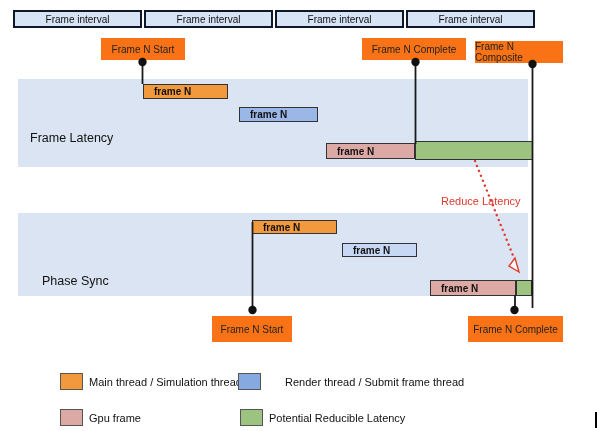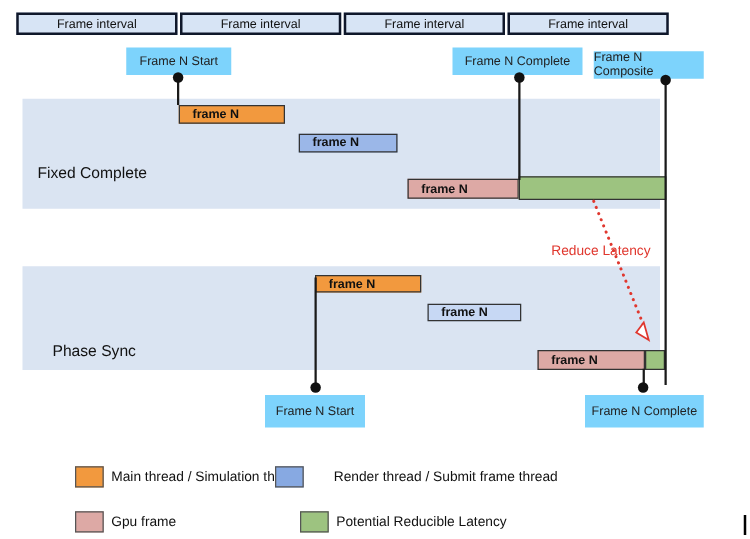--- a/index.html
+++ b/index.html
@@ -8,21 +8,21 @@
     font-family:"Liberation Sans","DejaVu Sans",sans-serif;color:#1a1a1a;
   }
   .abs{position:absolute;box-sizing:border-box;}
   
   .interval{
     top:10px;height:18px;width:129px;background:#d7e4f5;border:2px solid #0f172a;
     font-size:10px;display:flex;align-items:center;justify-content:center;color:#101010;
   }
   
   .glabel{
-    background:#7dd3fc;color:#222;font-size:10px;
+    background:#f97316;color:#222;font-size:10px;
     display:flex;align-items:center;justify-content:center;
   }
   
   .band{background:#dae4f2;left:18px;width:510px;}
   .band-title{font-size:12.5px;color:#111;line-height:15px;}
   
   .bar{
     border:1.5px solid #333;font-size:10px;font-weight:bold;color:#111;
     display:flex;align-items:center;padding-left:10px;
   }
@@ -52,21 +52,21 @@
   <div class="abs interval" style="left:144px;">Frame interval</div>
   <div class="abs interval" style="left:275px;">Frame interval</div>
   <div class="abs interval" style="left:406px;">Frame interval</div>
 
   <div class="abs glabel" style="left:101px;top:38px;width:84px;height:22px;">Frame N Start</div>
   <div class="abs glabel" style="left:362px;top:38px;width:104px;height:22px;">Frame N Complete</div>
   <div class="abs glabel" style="left:475px;top:41px;width:88px;height:22px;">Frame N Composite</div>
 
   <div class="abs band" style="top:79px;height:88px;"></div>
   <div class="abs band-title" style="left:30px;top:131px;">
-    <div>Fixed Complete</div>
+    <div>Frame Latency</div>
   </div>
 
   <div class="abs band" style="top:213px;height:83px;"></div>
   <div class="abs band-title" style="left:42px;top:274px;">Phase Sync</div>
 
   <div class="abs bar orange" style="left:143px;top:84px;width:85px;height:15px;">frame N</div>
   <div class="abs bar blue-fixed" style="left:239px;top:107px;width:79px;height:15px;">frame N</div>
   <div class="abs bar pink" style="left:326px;top:143px;width:89px;height:16px;">frame N</div>
   <div class="abs bar green" style="left:415px;top:141px;width:118px;height:19px;"></div>
 
@@ -98,21 +98,21 @@
     <circle cx="514.5" cy="310" r="4.2" fill="#111"></circle>
 
     <line x1="475" y1="161" x2="516" y2="263" stroke="#e0372e" stroke-width="2.4" stroke-dasharray="0.1 5.2" stroke-linecap="round"></line>
     <path d="M 519 272 L 509 266 L 515 258 Z" fill="#ffffff" stroke="#e0372e" stroke-width="1.4"></path>
   </svg>
 
   <div class="abs legend-item" style="left:60px;top:373px;">
     <span class="swatch sw-orange"></span>
     <span class="legend-label">Main thread / Simulation thread</span>
   </div>
-  <div class="abs legend-item" style="left:220px;top:373px;gap:24px;">
+  <div class="abs legend-item" style="left:238px;top:373px;gap:24px;">
     <span class="swatch sw-blue"></span>
     <span class="legend-label">Render thread / Submit frame thread</span>
   </div>
   <div class="abs legend-item" style="left:60px;top:409px;">
     <span class="swatch sw-pink"></span>
     <span class="legend-label">Gpu frame</span>
   </div>
   <div class="abs legend-item" style="left:240px;top:409px;">
     <span class="swatch sw-green"></span>
     <span class="legend-label">Potential Reducible  Latency</span>

